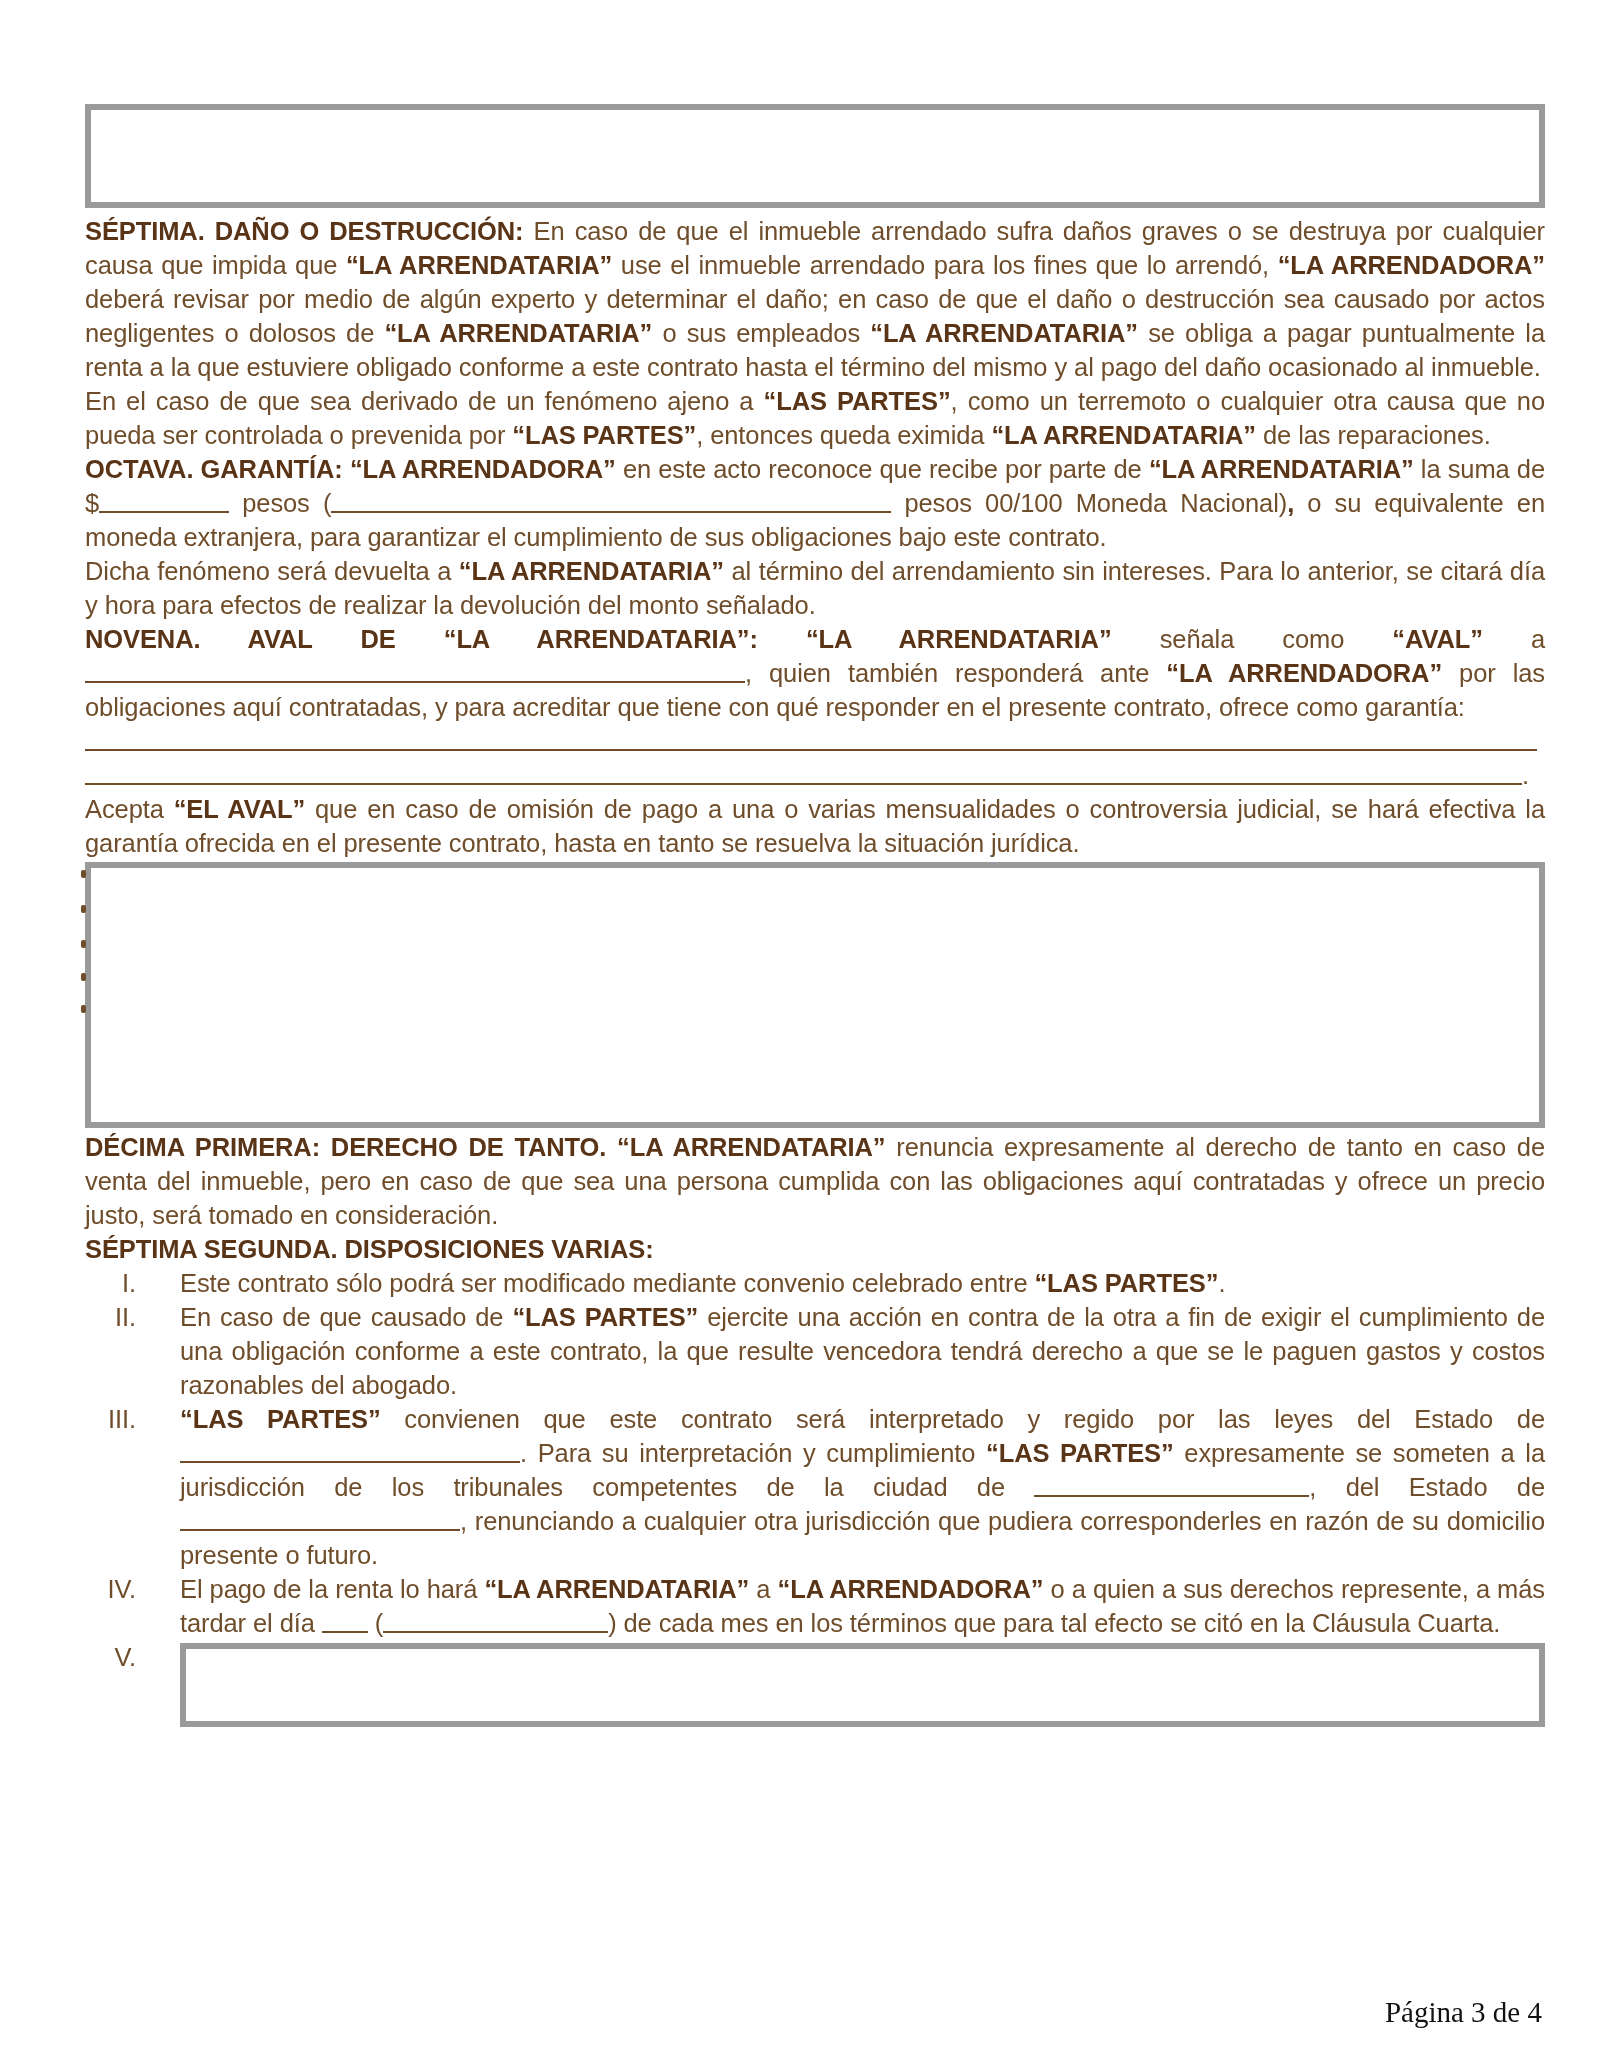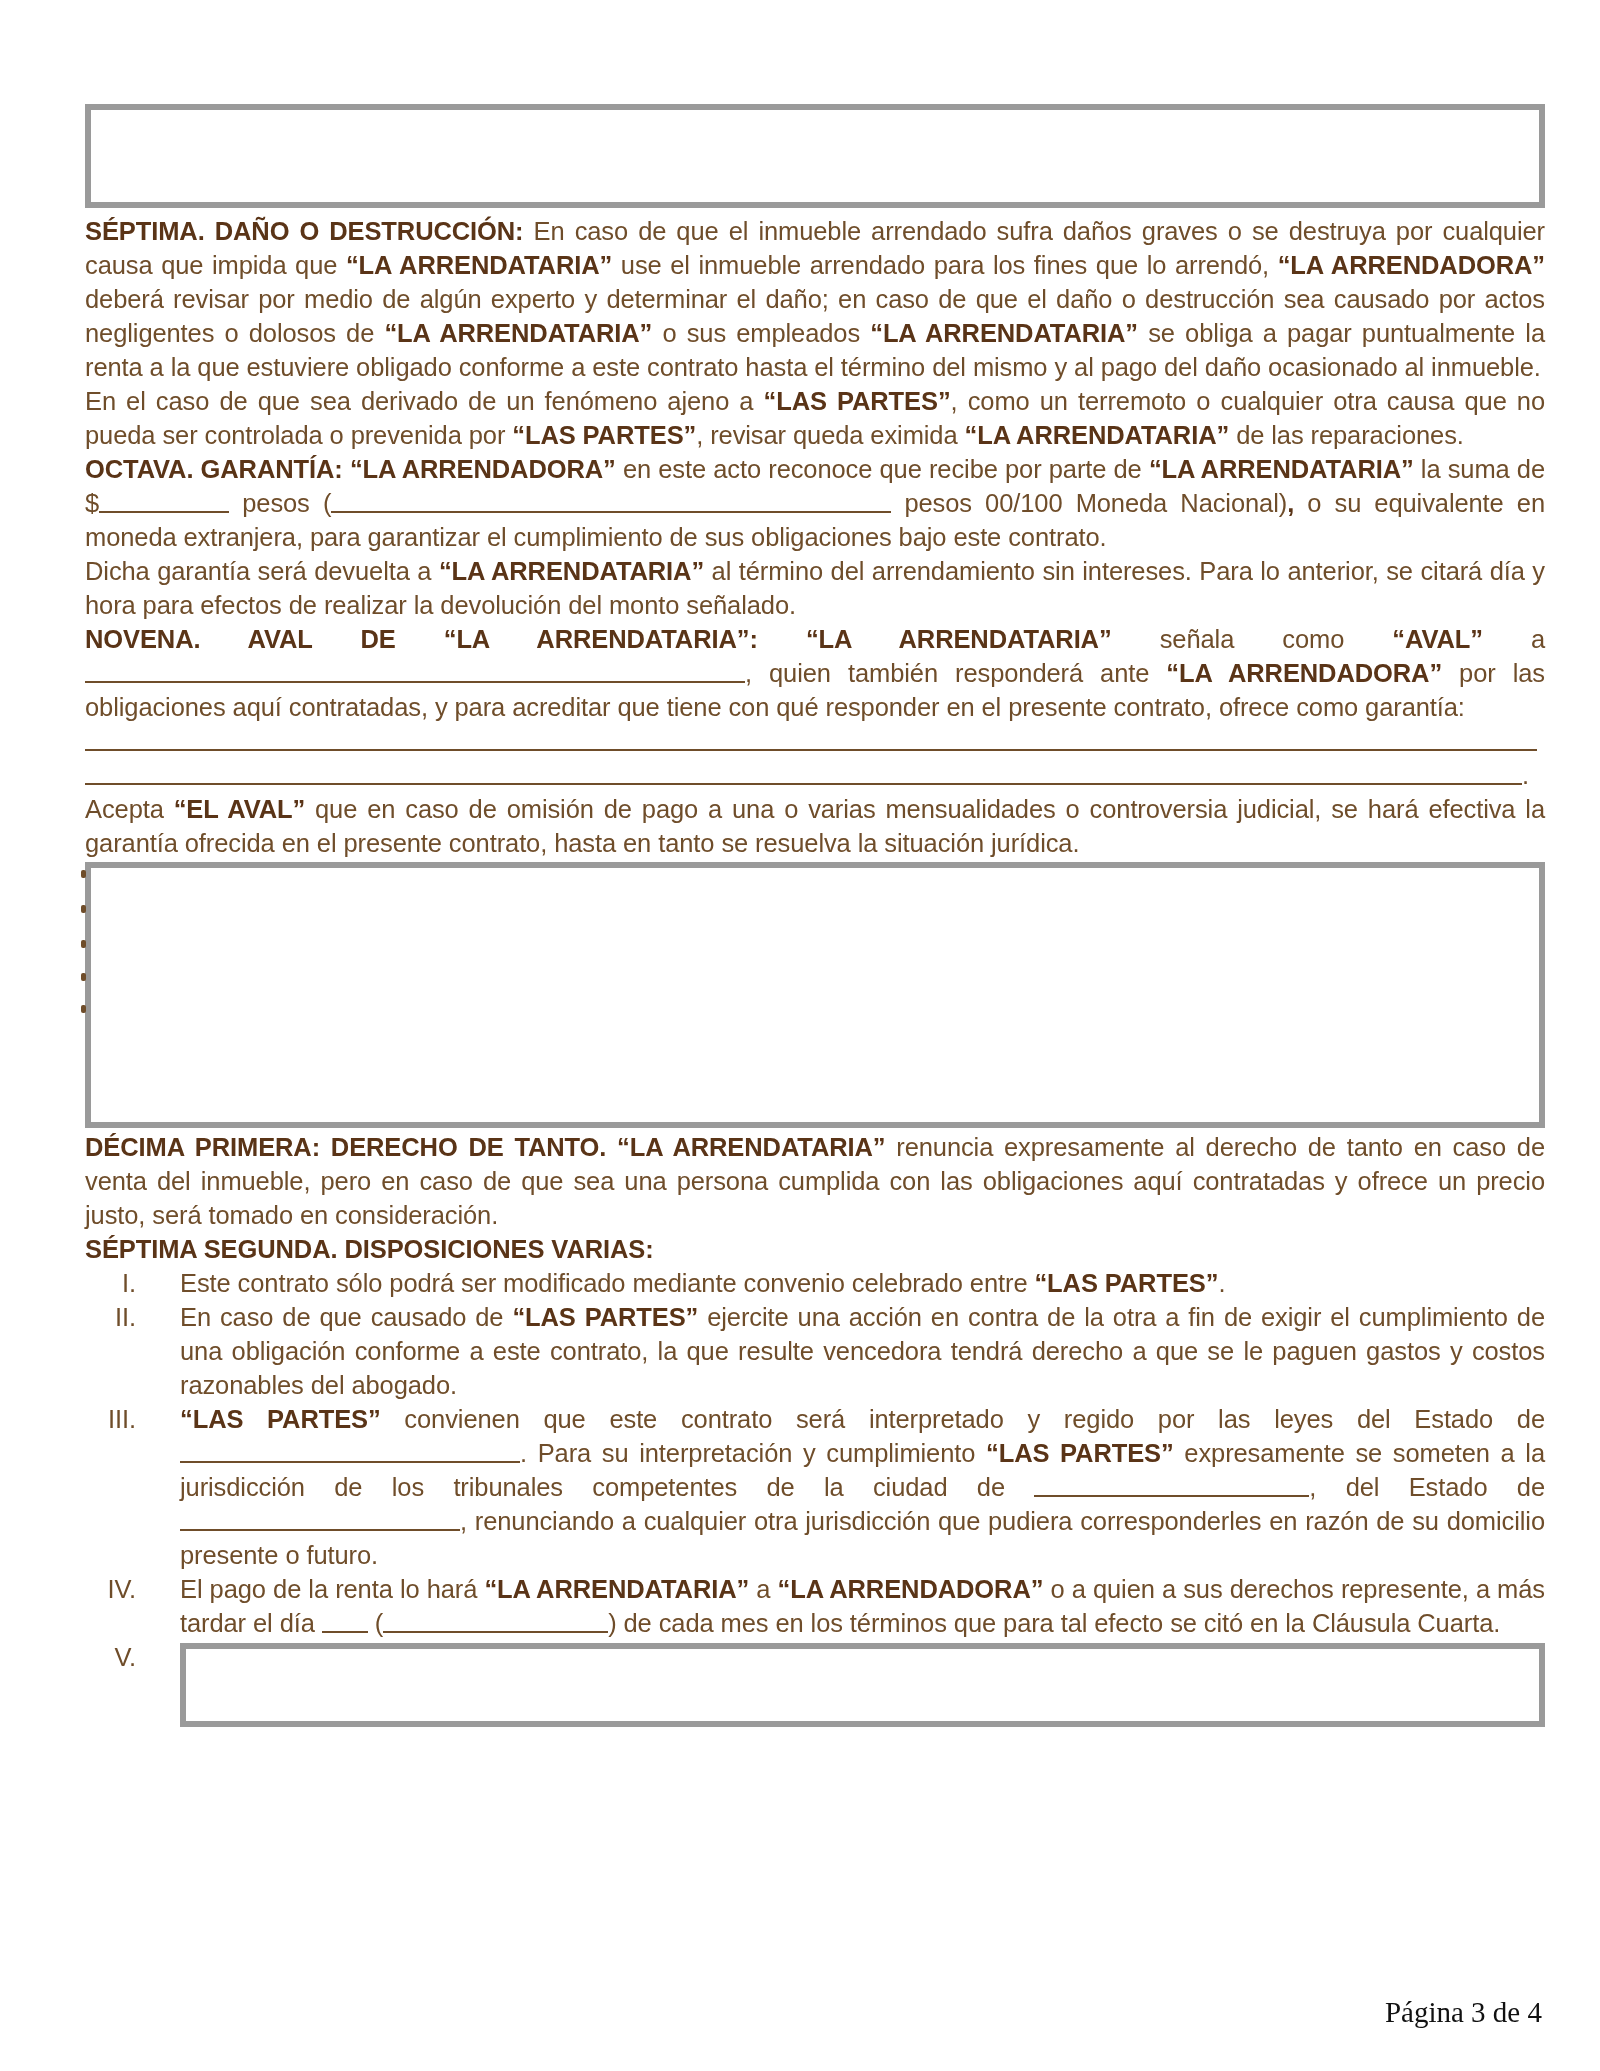--- a/index.html
+++ b/index.html
@@ -43,23 +43,23 @@
     font-size:29px;color:var(--page-num);
   }
 </style>
 </head>
 <body>
 
 <div class="page">
   <div class="content">
       <div class="box top-box" style="height: 92px;"></div>
       <p class="para"><span class="b">SÉPTIMA. DAÑO O DESTRUCCIÓN: </span><span>En caso de que el inmueble arrendado sufra daños graves o se destruya por cualquier causa que impida que </span><span class="b">“LA ARRENDATARIA”</span><span> use el inmueble arrendado para los fines que lo arrendó, </span><span class="b">“LA ARRENDADORA”</span><span> deberá revisar por medio de algún experto y determinar el daño; en caso de que el daño o destrucción sea causado por actos negligentes o dolosos de </span><span class="b">“LA ARRENDATARIA”</span><span> o sus empleados </span><span class="b">“LA ARRENDATARIA”</span><span> se obliga a pagar puntualmente la renta a la que estuviere obligado conforme a este contrato hasta el término del mismo y al pago del daño ocasionado al inmueble.</span></p>
-      <p class="para"><span>En el caso de que sea derivado de un fenómeno ajeno a </span><span class="b">“LAS PARTES”</span><span>, como un terremoto o cualquier otra causa que no pueda ser controlada o prevenida por </span><span class="b">“LAS PARTES”</span><span>, revisar queda eximida </span><span class="b">“LA ARRENDATARIA”</span><span> de las reparaciones.</span></p>
+      <p class="para"><span>En el caso de que sea derivado de un fenómeno ajeno a </span><span class="b">“LAS PARTES”</span><span>, como un terremoto o cualquier otra causa que no pueda ser controlada o prevenida por </span><span class="b">“LAS PARTES”</span><span>, entonces queda eximida </span><span class="b">“LA ARRENDATARIA”</span><span> de las reparaciones.</span></p>
       <p class="para"><span class="b">OCTAVA. GARANTÍA: “LA ARRENDADORA”</span><span> en este acto reconoce que recibe por parte de </span><span class="b">“LA ARRENDATARIA”</span><span> la suma de $</span><span class="blank" style="width: 130px;"></span><span> pesos (</span><span class="blank" style="width: 560px;"></span><span> pesos 00/100 Moneda Nacional)</span><span class="b">,</span><span> o su equivalente en moneda extranjera, para garantizar el cumplimiento de sus obligaciones bajo este contrato.</span></p>
-      <p class="para"><span>Dicha garantía será devuelta a </span><span class="b">“LA ARRENDATARIA”</span><span> al término del arrendamiento sin intereses. Para lo anterior, se citará día y hora para efectos de realizar la devolución del monto señalado.</span></p>
+      <p class="para"><span>Dicha fenómeno será devuelta a </span><span class="b">“LA ARRENDATARIA”</span><span> al término del arrendamiento sin intereses. Para lo anterior, se citará día y hora para efectos de realizar la devolución del monto señalado.</span></p>
       <p class="para"><span class="b">NOVENA. AVAL DE “LA ARRENDATARIA”: “LA ARRENDATARIA”</span><span> señala como </span><span class="b">“AVAL”</span><span> a </span><span class="blank" style="width: 660px;"></span><span>, quien también responderá ante </span><span class="b">“LA ARRENDADORA”</span><span> por las obligaciones aquí contratadas, y para acreditar que tiene con qué responder en el presente contrato, ofrece como garantía:</span></p>
       <p class="para"><span class="blank" style="width: 1452px;"></span><span class="blank" style="width: 1437px;"></span><span>.</span></p>
       <p class="para"><span>Acepta </span><span class="b">“EL AVAL”</span><span> que en caso de omisión de pago a una o varias mensualidades o controversia judicial, se hará efectiva la garantía ofrecida en el presente contrato, hasta en tanto se resuelva la situación jurídica.</span></p>
       <div class="box" style="height: 254px;">
         <span class="tick" style="top: 2px;"></span>
         <span class="tick" style="top: 37px;"></span>
         <span class="tick" style="top: 72px;"></span>
         <span class="tick" style="top: 105px;"></span>
         <span class="tick" style="top: 137px;"></span>
       </div>

